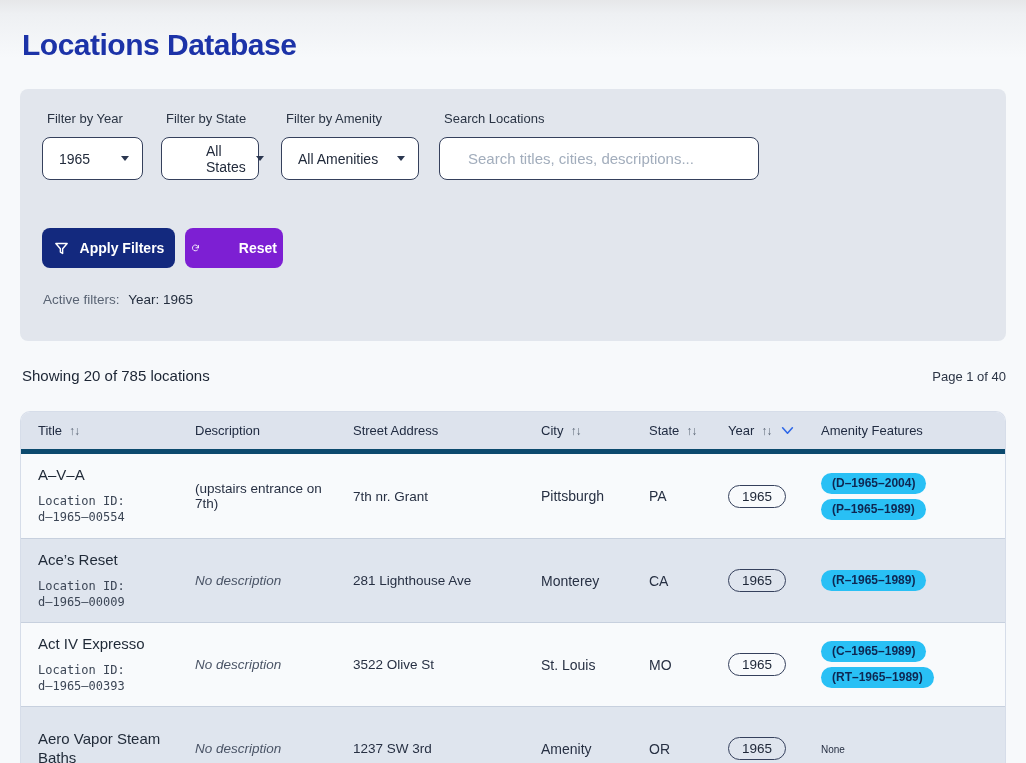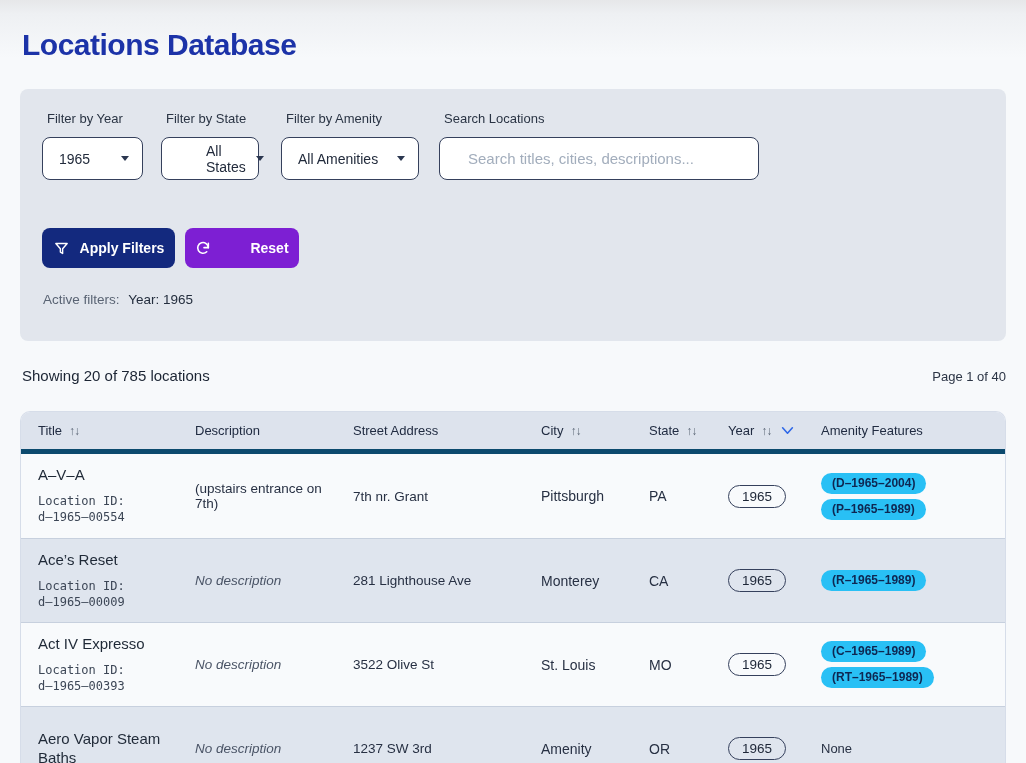--- a/index.html
+++ b/index.html
@@ -61,21 +61,21 @@
 
   .button-row { display: flex; margin-top: 48px; }
   .btn {
     display: flex; align-items: center; justify-content: center;
     height: 40px; border: none; border-radius: 8px;
     color: #ffffff; font-size: 14px; font-weight: bold;
     font-family: "Liberation Sans", sans-serif; cursor: pointer;
   }
   .btn svg { margin-right: 10px; }
   .btn-apply { width: 133px; background: #13297e; }
-  .btn-reset { width: 114px;  background: #7d1fd3; margin-left: 10px; gap: 29px; }
+  .btn-reset { width: 98px;  background: #7d1fd3; margin-left: 10px; gap: 29px; }
 
   .active-filters { margin: 24px 0 0 1px; font-size: 13.5px; }
   .active-filters .muted { color: #5a6474; }
   .active-filters .strong { color: #242e3e; margin-left: 5px; }
 
   
   .results-bar {
     display: flex; justify-content: space-between; align-items: baseline;
     margin: 26px 20px 27px 22px;
   }
@@ -123,21 +123,21 @@
     border: 1.6px solid #35405c; border-radius: 999px;
     font-size: 13.5px; color: #1d2637;
   }
   .badges { display: flex; flex-direction: column; align-items: flex-start; gap: 5px; }
   .badge {
     background: #29c0f5; color: #0e2752;
     font-size: 12px; font-weight: bold;
     padding: 3px 11px; border-radius: 999px; line-height: 1.25;
     white-space: nowrap;
   }
-  .amenity-none { font-size: 13px; color: #273043; }
+  .amenity-none { font-size: 10px; color: #273043; }
 </style>
 </head>
 <body>
 
 <div class="page">
 
   <h1 class="page-title">Locations Database</h1>
 
   <section class="filter-panel">
     <div class="filter-row">

